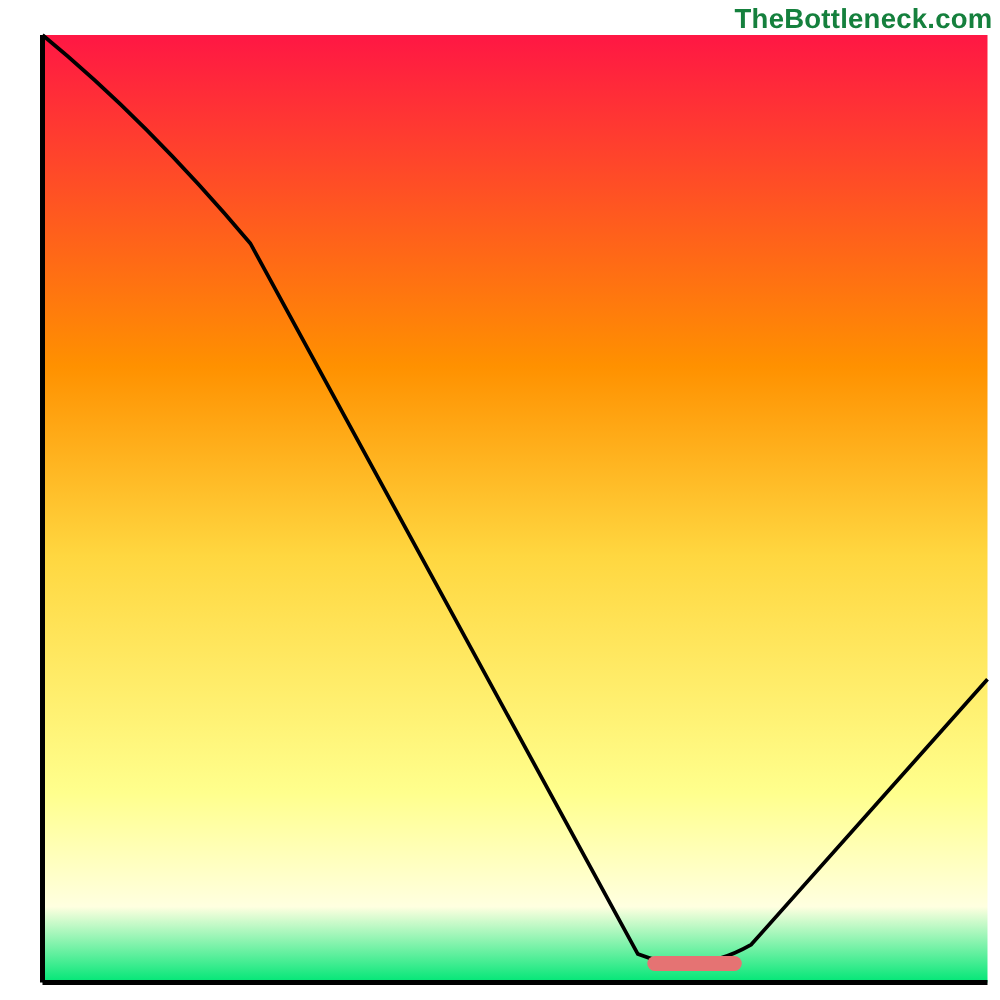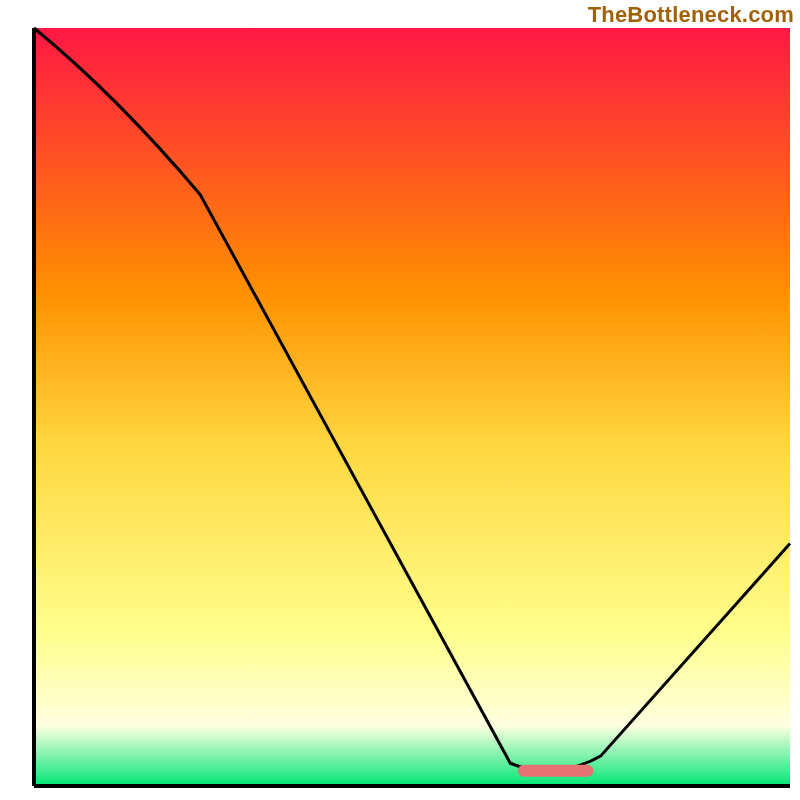--- a/index.html
+++ b/index.html
@@ -15,21 +15,21 @@
     width: 800px;
     height: 800px;
   }
   .watermark {
     position: absolute;
     top: 2px;
     right: 6px;
     font-size: 22px;
     font-weight: 600;
     color映: #6a6a6a;
-    color: #a16207;
+    color: #15803d;
     letter-spacing: 0.2px;
   }
   svg {
     position: absolute;
     left: 0;
     top: 0;
   }
 </style>
 </head>
 <body>

